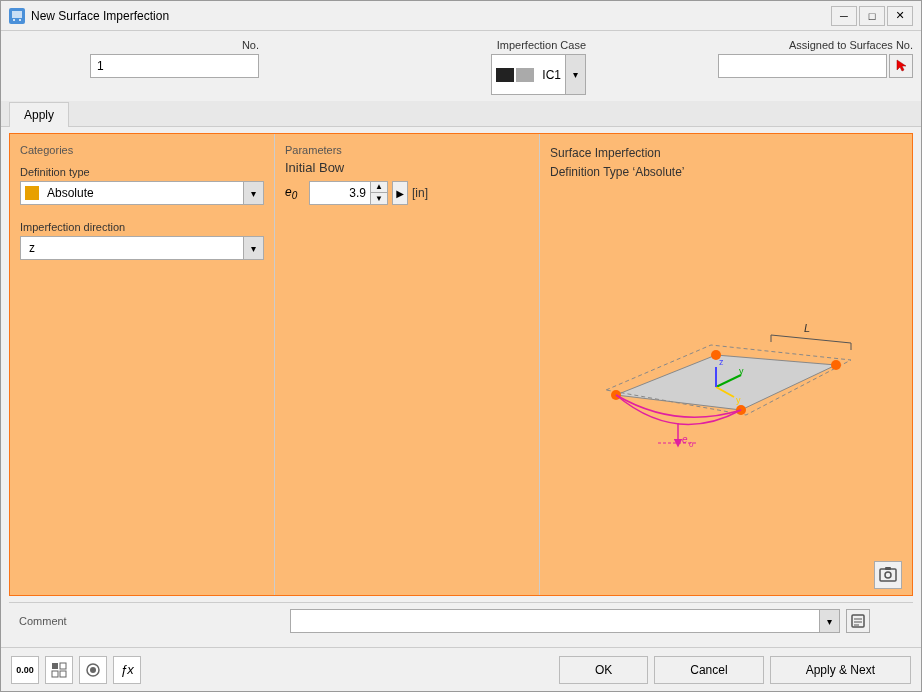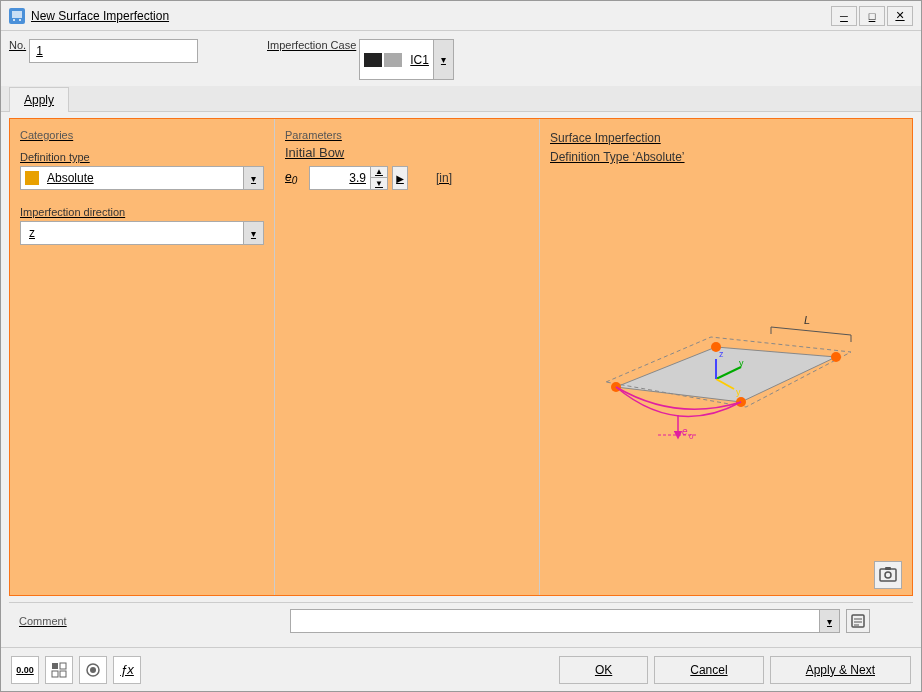--- a/index.html
+++ b/index.html
@@ -6,21 +6,20 @@
     body { font-family: 'Segoe UI', Arial, sans-serif; font-size: 12px; background: #f0f0f0; }
 
     .window {
       width: 922px;
       height: 692px;
       background: #f0f0f0;
       border: 1px solid #999;
       display: flex;
       flex-direction: column;
       overflow: hidden;
-      text-decoration: underline;
     }
 
     .titlebar {
       background: #f0f0f0;
       border-bottom: 1px solid #ccc;
       padding: 6px 8px;
       display: flex;
       align-items: center;
       justify-content: space-between;
       height: 30px;
@@ -71,22 +70,23 @@
     }
 
     .top-row {
       display: flex;
       gap: 8px;
       align-items: flex-start;
     }
 
     .field-group {
       display: flex;
-      flex-direction: row;
+      flex-direction: column;
       gap: 3px;
+      align-items: flex-end;
     }
 
     .field-label {
       font-size: 11px;
       color: #333;
     }
 
     .field-input {
       background: white;
       border: 1px solid #aaa;
@@ -304,21 +304,20 @@
       cursor: pointer;
       display: flex;
       align-items: center;
       justify-content: center;
       font-size: 10px;
     }
 
     .unit-label {
       font-size: 12px;
       color: #333;
-      margin-left: 24px;
     }
 
     .desc-text {
       font-size: 12px;
       color: #333;
       line-height: 1.6;
     }
 
     .diagram-area {
       position: absolute;
@@ -501,20 +500,31 @@
       <div class="field-group imperfection-group">
         <span class="field-label">Imperfection Case</span>
         <div class="imperfection-row">
           <span style="display:inline-block;width:18px;height:14px;background:#222;margin:0 2px 0 4px;"></span>
           <span style="display:inline-block;width:18px;height:14px;background:#aaa;margin:0 4px 0 0;"></span>
           <span class="select-text">IC1</span>
           <span class="select-arrow">▾</span>
         </div>
       </div>
 
+      <div class="field-group assigned-group">
+        <span class="field-label">Assigned to Surfaces No.</span>
+        <div class="assigned-row">
+          <input class="assigned-input" type="text" value="" style="">
+          <button class="pick-btn">
+            <svg width="16" height="16" viewBox="0 0 16 16">
+              <path d="M4 2 L4 12 L7 9 L9 13 L11 12 L9 8 L13 8 Z" fill="#e00" stroke="#900" stroke-width="0.5"></path>
+            </svg>
+          </button>
+        </div>
+      </div>
     </div>
 
     <div class="tab-bar">
       <div class="tab active">
         <span>Apply</span>
       </div>
     </div>
 
     <div class="main-panel">
 

